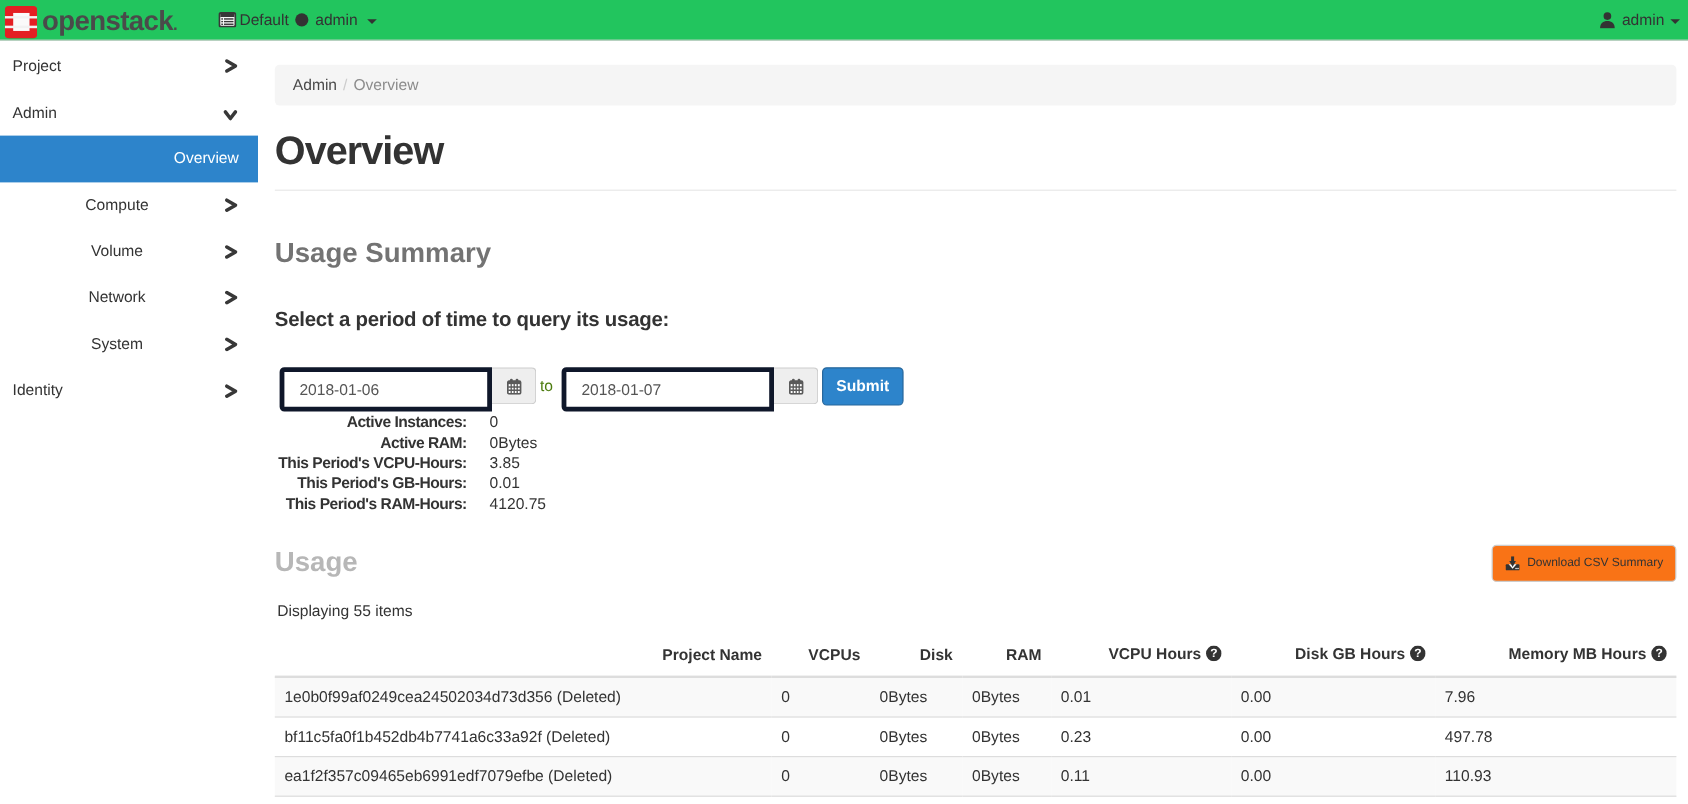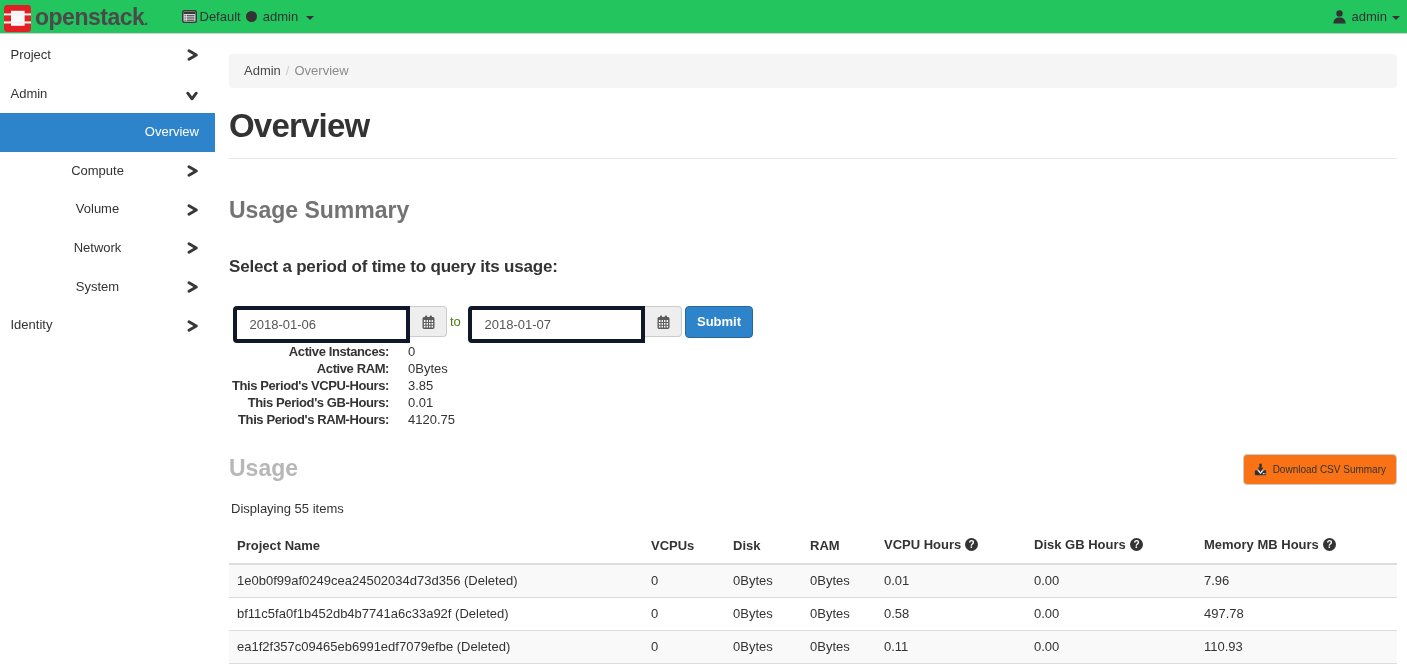--- a/index.html
+++ b/index.html
@@ -49,21 +49,21 @@
 .dl dt { display:inline-block; width:160px; text-align:right; font-weight:bold; float:left; clear:left; letter-spacing:-0.4px; }
 .dl dd { margin-left:179px; }
 
 
 h3.usage { position:absolute; left:229px; top:455px; font-size:23px; font-weight:bold; color:#b7b7b7; }
 .btn-csv { position:absolute; right:10px; top:454px; height:29px; border:1px solid #ccc; border-radius:4px; background:#f97316; display:flex; align-items:center; padding:0 10px; font-size:10px; color:#333; }
 .btn-csv svg { margin-right:6px; }
 .displaying { position:absolute; left:231px; top:501px; font-size:13px; color:#333; }
 
 table.usagetbl { position:absolute; left:229px; top:527px; width:1168px; border-collapse:collapse; table-layout:fixed; font-size:13px; color:#333; }
-table.usagetbl th { text-align:left; font-weight:bold; padding:8.5px 8px 7.5px; line-height:18px; border-bottom:2px solid #ddd; white-space:nowrap;margin-left:12px; }
+table.usagetbl th { text-align:right; font-weight:bold; padding:8.5px 8px 7.5px; line-height:18px; border-bottom:2px solid #ddd; white-space:nowrap;margin-left:12px; }
 table.usagetbl td { padding:7px 8px; line-height:18px; border-bottom:1px solid #ddd; white-space:nowrap; }
 table.usagetbl tr.odd { background:#f9f9f9; }
 .qicon { display:inline-block; vertical-align:-2px; margin-left:4px; }
 </style>
 </head>
 <body>
 <div class="page">
 
   <div class="navbar">
     <svg class="brand" width="27" height="27" viewBox="0 0 27 27">
@@ -247,21 +247,21 @@
           <td>0Bytes</td>
           <td>0.01</td>
           <td>0.00</td>
           <td>7.96</td>
         </tr>
       <tr>
           <td>bf11c5fa0f1b452db4b7741a6c33a92f (Deleted)</td>
           <td>0</td>
           <td>0Bytes</td>
           <td>0Bytes</td>
-          <td>0.58</td>
+          <td>0.23</td>
           <td>0.00</td>
           <td>497.78</td>
         </tr>
       <tr class="odd">
           <td>ea1f2f357c09465eb6991edf7079efbe (Deleted)</td>
           <td>0</td>
           <td>0Bytes</td>
           <td>0Bytes</td>
           <td>0.11</td>
           <td>0.00</td>

